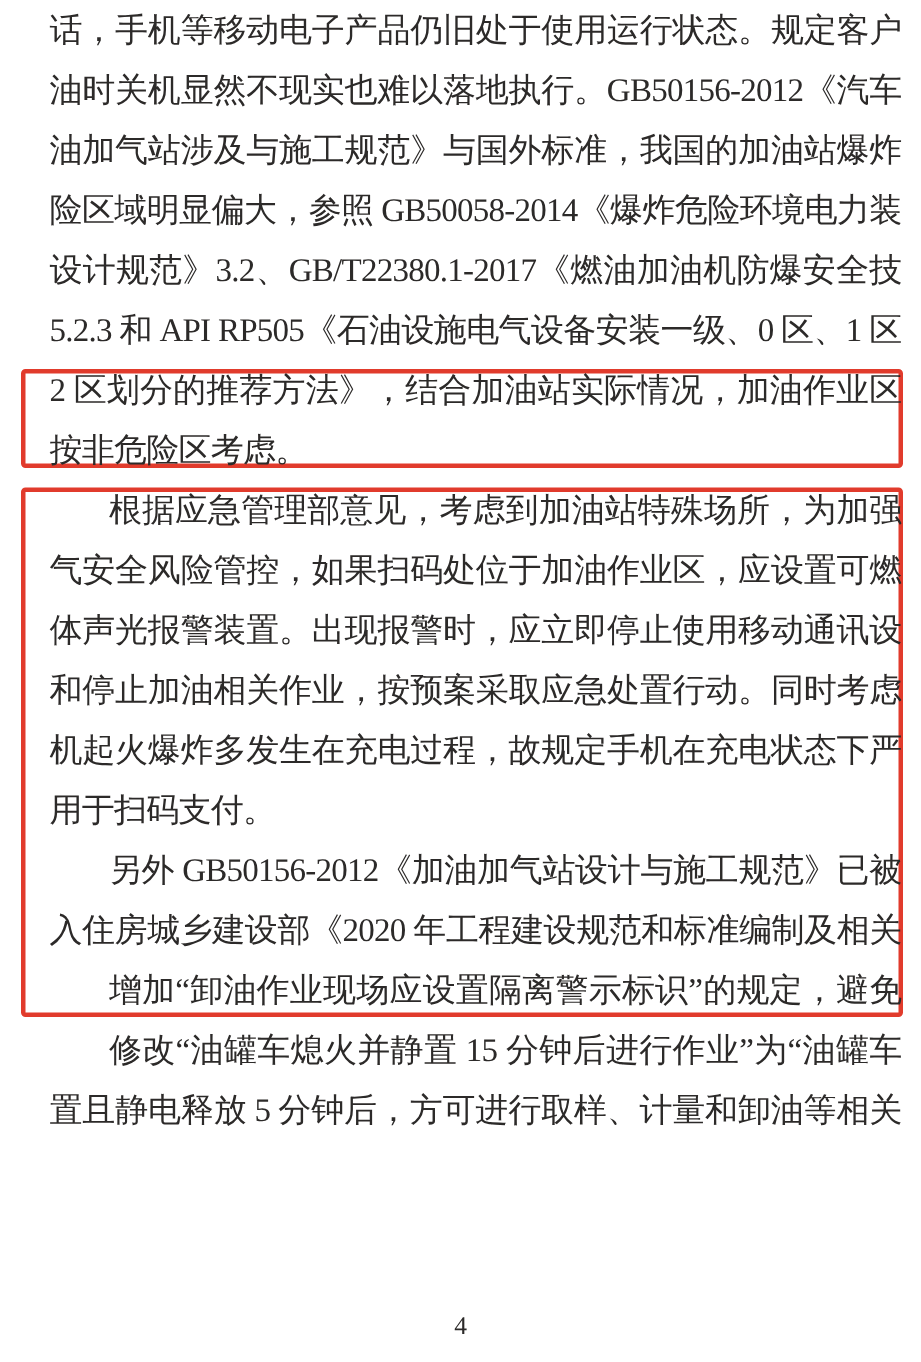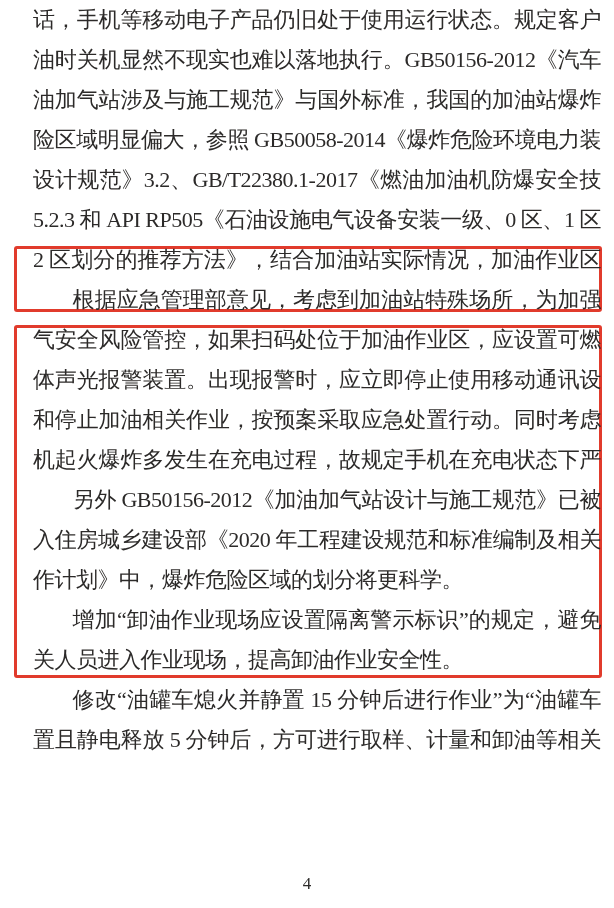--- a/index.html
+++ b/index.html
@@ -75,29 +75,29 @@
   <div class="hl-box box2"></div>
 
   <div class="text-block">
     <div class="line just">话，手机等移动电子产品仍旧处于使用运行状态。规定客户加</div>
     <div class="line just">油时关机显然不现实也难以落地执行。GB50156-2012《汽车加</div>
     <div class="line just">油加气站涉及与施工规范》与国外标准，我国的加油站爆炸危</div>
     <div class="line just">险区域明显偏大，参照 GB50058-2014《爆炸危险环境电力装置</div>
     <div class="line just">设计规范》3.2、GB/T22380.1-2017《燃油加油机防爆安全技术》</div>
     <div class="line just">5.2.3 和 API RP505《石油设施电气设备安装一级、0 区、1 区和</div>
     <div class="line just">2 区划分的推荐方法》，结合加油站实际情况，加油作业区可以</div>
+    <div class="line">按非危险区考虑。</div>
     <div class="line just ind">根据应急管理部意见，考虑到加油站特殊场所，为加强油</div>
     <div class="line just">气安全风险管控，如果扫码处位于加油作业区，应设置可燃气</div>
     <div class="line just">体声光报警装置。出现报警时，应立即停止使用移动通讯设备</div>
     <div class="line just">和停止加油相关作业，按预案采取应急处置行动。同时考虑手</div>
     <div class="line just">机起火爆炸多发生在充电过程，故规定手机在充电状态下严禁</div>
+    <div class="line">用于扫码支付。</div>
     <div class="line just ind">另外 GB50156-2012《加油加气站设计与施工规范》已被列</div>
     <div class="line just">入住房城乡建设部《2020 年工程建设规范和标准编制及相关工</div>
-    <div class="line">作计划》中，爆炸危险区域的划分将更科学。</div>
     <div class="line just ind">增加“卸油作业现场应设置隔离警示标识”的规定，避免无</div>
-    <div class="line">关人员进入作业现场，提高卸油作业安全性。</div>
     <div class="line just ind">修改“油罐车熄火并静置 15 分钟后进行作业”为“油罐车静</div>
     <div class="line just">置且静电释放 5 分钟后，方可进行取样、计量和卸油等相关作</div>
   </div>
 
   <div class="page-number">4</div>
 
 </div>
 
 </body></html>

